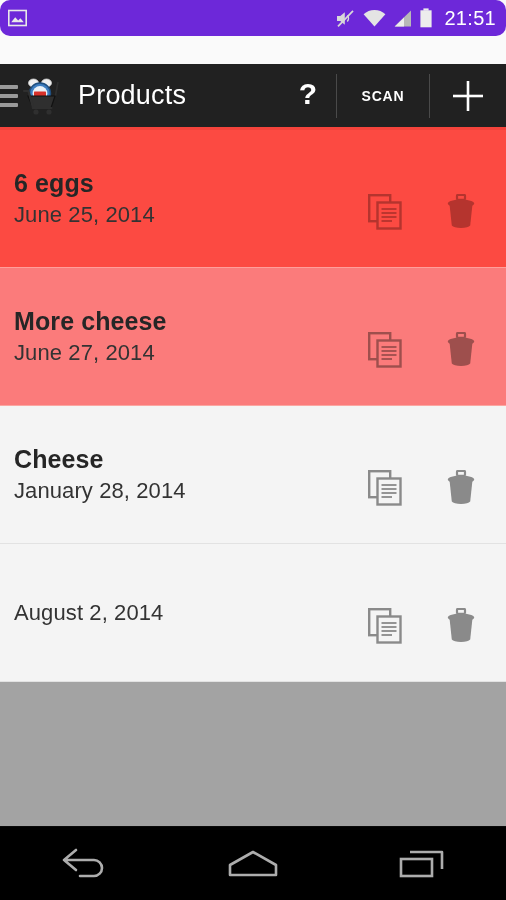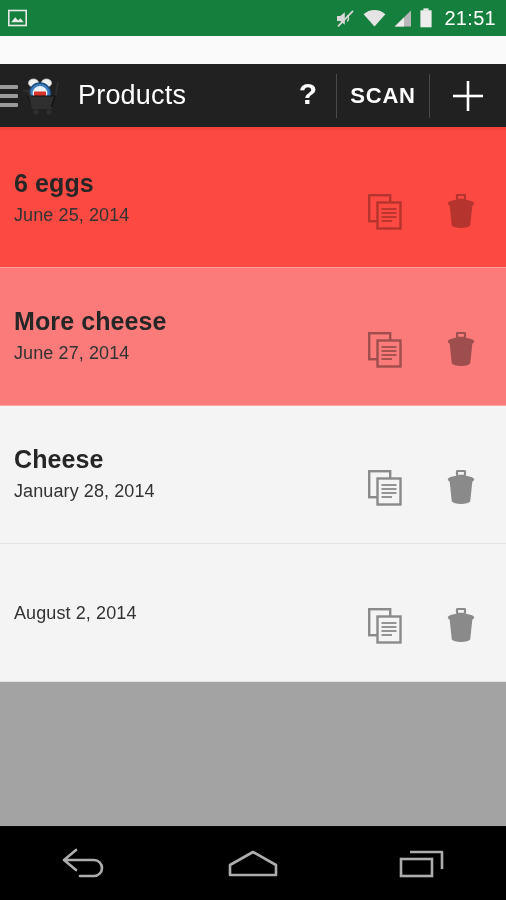--- a/index.html
+++ b/index.html
@@ -6,23 +6,23 @@
   html, body {
     width: 506px; height: 900px;
     background: #FAFAFA;
     font-family: "Liberation Sans", sans-serif;
     overflow: hidden;
   }
   .phone { position: relative; width: 506px; height: 900px; display: flex; flex-direction: column; }
 
   
   .status-bar {
-    height: 36px; background: #15803d;
+    height: 36px; background: #6d28d9;
     display: flex; align-items: center;
-    padding: 0 10px 0 8px; flex: 0 0 36px;
+    padding: 0 10px 0 8px; flex: 0 0 36px; border-radius: 10px;
   }
   .status-left { display: flex; align-items: center; gap: 6px; }
   .status-right { display: flex; align-items: center; gap: 7px; margin-left: auto; }
   .status-clock {
     color: #FFFFFF; font-size: 20px; letter-spacing: 0.3px;
     font-family: "Liberation Sans", sans-serif; padding-left: 4px;
   }
   .ic { display: block; }
 
   
@@ -43,21 +43,21 @@
   .ab-title {
     color: #FFFFFF; font-size: 27px; margin-left: 14px;
     font-weight: 400; letter-spacing: 0.2px; white-space: nowrap;
   }
   .ab-actions { margin-left: auto; display: flex; align-items: center; height: 100%; }
   .ab-btn {
     height: 100%; display: flex; align-items: center; justify-content: center;
     color: #FFFFFF; cursor: pointer;
   }
   .ab-help { width: 56px; font-size: 30px; font-weight: bold; padding-bottom: 3px; }
-  .ab-scan { width: 92px; font-size: 22px; font-weight: bold; letter-spacing: 0.8px; }
+  .ab-scan { width: 92px; font-size: 14px; font-weight: bold; letter-spacing: 0.8px; }
   .ab-add { width: 76px; }
   .ab-div { width: 1px; height: 44px; background: #4A4A4A; flex: 0 0 1px; }
 
   
   .list { flex: 1 1 auto; background: #a3a3a3; overflow: hidden; }
   .row {
     height: 138px; position: relative;
     display: flex; align-items: center;
     padding: 0 0 0 14px;
     cursor: pointer;
@@ -68,21 +68,21 @@
   .row.divider-light { border-bottom: 1px solid #FF9F9B; }
   .row.divider-soon  { border-bottom: 1px solid #FBA6A1; }
   .row.divider-gray  { border-bottom: 1px solid #E2E2E2; }
 
   .row-text { display: flex; flex-direction: column; justify-content: center; gap: 5px; }
   .row-title {
     font-size: 25px; font-weight: bold; color: #262626;
     letter-spacing: 0.1px; line-height: 28px;
   }
   .row-date {
-    font-size: 18px; font-weight: 400; color: #333333;
+    font-size: 22px; font-weight: 400; color: #333333;
     letter-spacing: 0.1px; line-height: 26px;
   }
   .row-actions {
     margin-left: auto; display: flex; align-items: center;
     padding-right: 30px; gap: 44px; padding-top: 26px;
   }
   .row-action { display: flex; align-items: center; justify-content: center; cursor: pointer; }
 
   
   .nav-bar {

